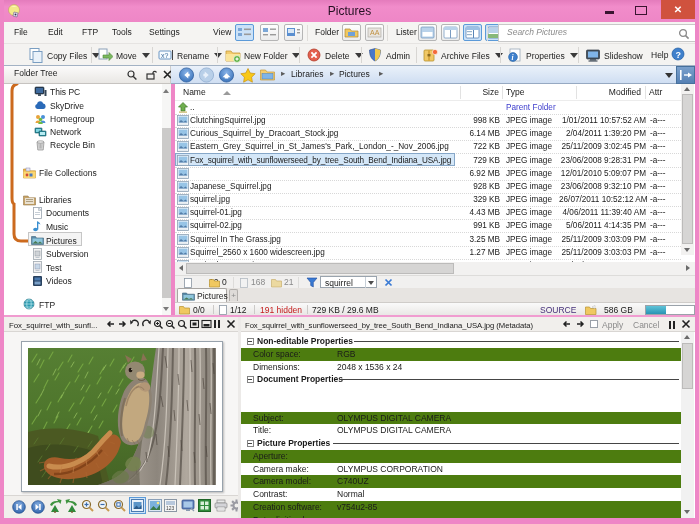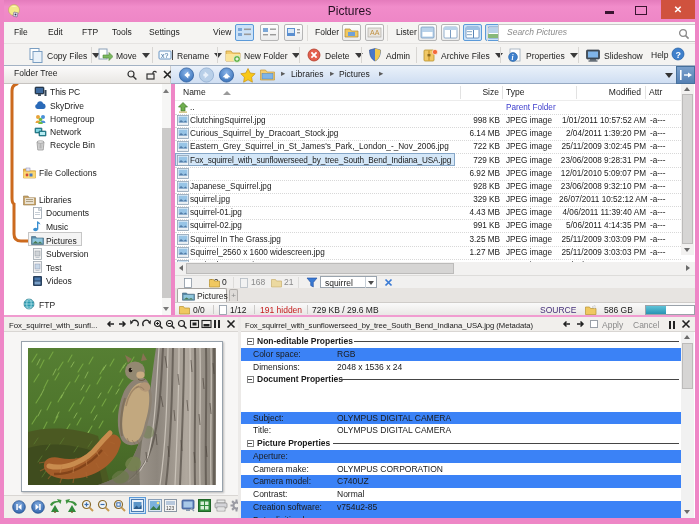--- a/index.html
+++ b/index.html
@@ -50,21 +50,21 @@
 #filterbar { left:175px; top:275px; width:520px; height:13px; background:#f1f0ef; border-top:1px solid #dddcda; }
 #tabbar { left:175px; top:288px; width:520px; height:14px; background:#e7e4e1; }
 #statusbar { left:175px; top:302px; width:520px; height:13px; background:linear-gradient(#fafafa,#e9e7e5); border-top:1px solid #cfccc9; }
 
 #vtitle { left:4px; top:317px; width:234px; height:15px; background:#f1efec; border-bottom:1px solid #d9d6d3; }
 #viewer { left:4px; top:332px; width:234px; height:163px; background:#f7f6f5; }
 #vtools { left:4px; top:495px; width:234px; height:23px; background:#f1efec; border-top:1px solid #d9d6d3; }
 #mtitle { left:241px; top:317px; width:454px; height:15px; background:#f1efec; border-bottom:1px solid #d9d6d3; }
 #meta { left:241px; top:332px; width:454px; height:186px; background:#fff; overflow:hidden; }
 .mrow { position:absolute; left:0; width:440px; height:12.75px; line-height:12.75px; }
-.mgrey { background:#3b82f6; }
+.mgrey { background:#4d7c0f; }
 .mlabel { position:absolute; left:12px; }
 .mvalue { position:absolute; left:96px; }
 .msect { font-weight:bold; }
 #metascroll { left:681px; top:332px; width:13px; height:186px; background:#f1f1f1; }
 
 .sarrow { position:absolute; width:0; height:0; }
 .vticon { position:absolute; top:2px; }
 </style>
 </head>
 <body>

